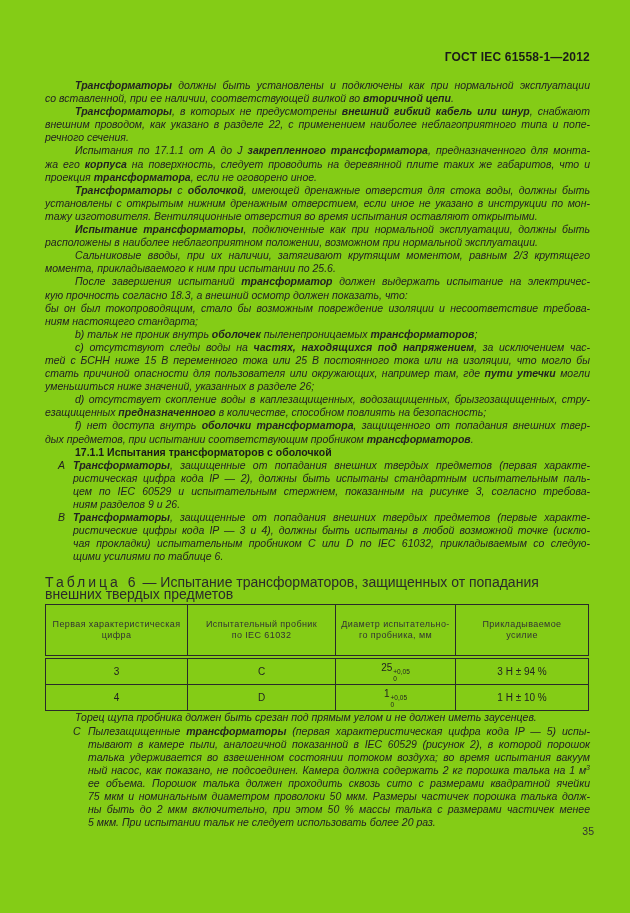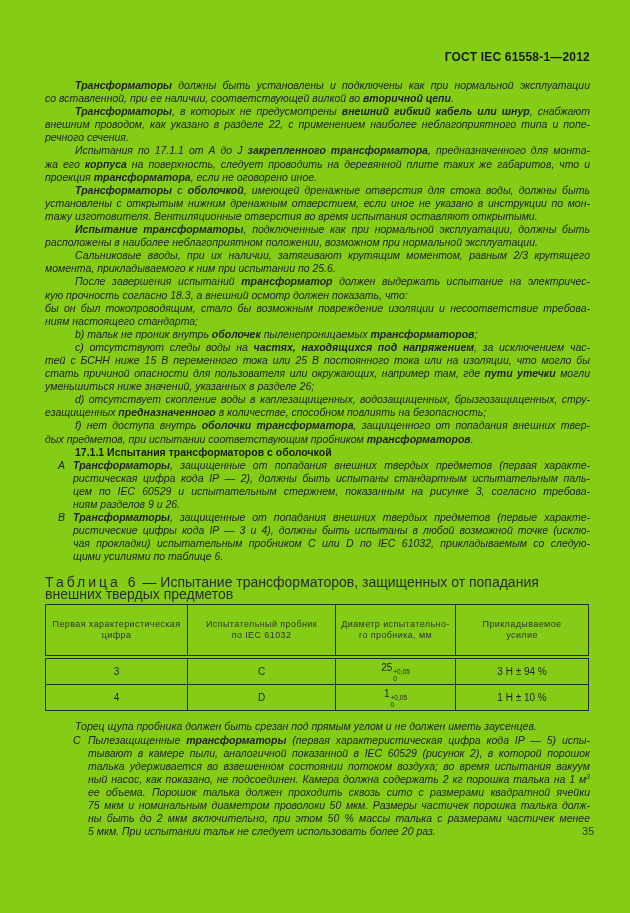--- a/index.html
+++ b/index.html
@@ -24,21 +24,21 @@
   .cap-label{letter-spacing:3px;}
   table.t6{border-collapse:collapse;width:543px;margin-top:2px;font-style:normal;
         table-layout:fixed;border:1.5px solid #2a2a2a;}
   table.t6 th{font-weight:normal;font-size:9px;line-height:11px;color:#333;
         padding:14px 2px;border:1px solid #2a2a2a;border-bottom:4px double #2a2a2a;
         letter-spacing:0.4px;text-align:center;vertical-align:middle;}
   table.t6 td{font-size:10px;color:#222;border:1px solid #2a2a2a;text-align:center;
         vertical-align:middle;height:25px;padding:0 2px;}
   .dim-stack{display:inline-flex;flex-direction:column;font-size:6.5px;line-height:6.8px;
         vertical-align:-3px;margin-left:1px;text-align:left;}
-  .blocks-bottom{margin-top:9px;}
+  .blocks-bottom{margin-top:0;}
   .page-num{position:absolute;top:825px;right:36px;font-size:10.5px;color:#333;}
 </style>
 </head>
 <body>
 
 <div class="page">
   <div class="doc-header">ГОСТ IEC 61558-1—2012</div>
 
   <div class="body-text">
     <div id="blocks-top">

